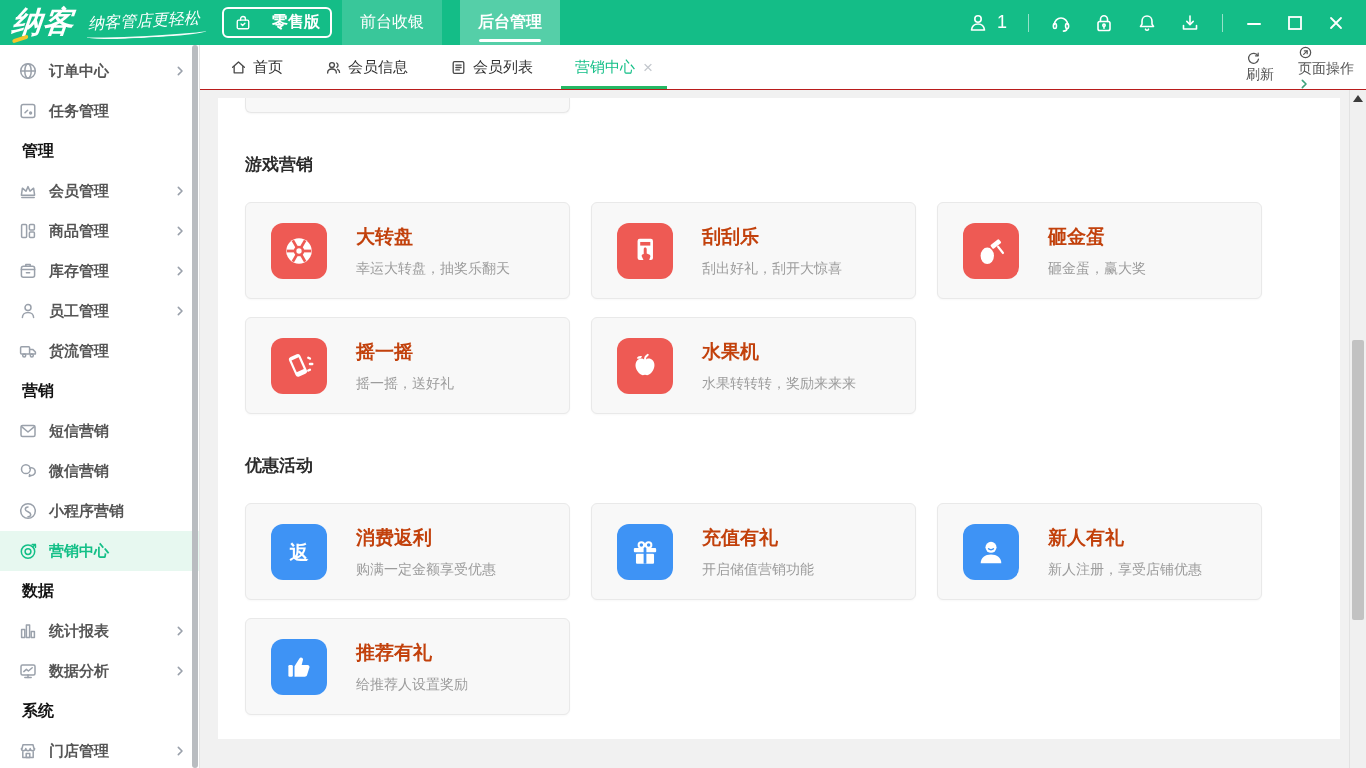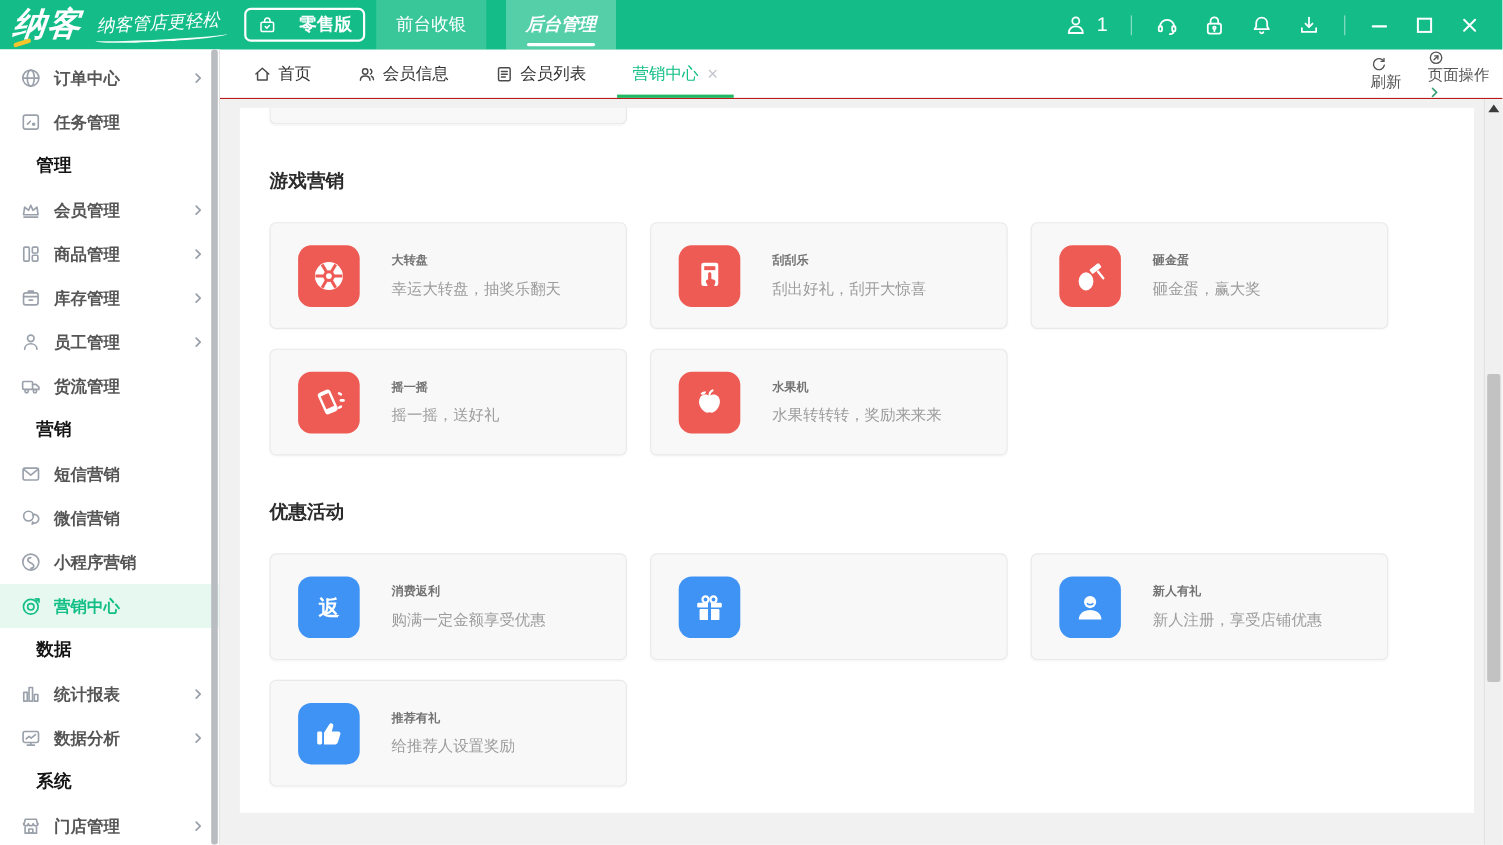--- a/index.html
+++ b/index.html
@@ -15,21 +15,21 @@
   .tagline { font-family:"DejaVu Serif", serif; font-style:italic; font-size:16px;
     margin-left:14px; position:relative; transform:rotate(-3deg); padding-bottom:3px; }
   .tagline::after { content:""; position:absolute; left:-2px; right:-6px; bottom:-3px;
     height:6px; border-bottom:2px solid rgba(255,255,255,.95); border-radius:50%; }
   .edition-badge { display:flex; align-items:center; gap:20px; margin-left:22px;
     border:2px solid #fff; border-radius:6px; height:31px; padding:0 10px;
     font-size:16px; font-weight:bold; }
   .nav-tabs { display:flex; gap:18px; margin-left:10px; align-self:flex-end; height:45px; }
   .nav-tab { display:flex; align-items:center; padding:0 18px; font-size:16px;
     background:rgba(255,255,255,.16); cursor:pointer; position:relative; }
-  .nav-tab.active { background:rgba(255,255,255,.28); font-weight:bold;font-style:italic; }
+  .nav-tab.active { background:rgba(255,255,255,.28); font-weight:bold; }
   .nav-tab.active::after { content:""; position:absolute; left:50%; transform:translateX(-50%);
     bottom:3px; width:62px; height:3px; background:#fff; border-radius:2px; }
   .tb-right { margin-left:auto; display:flex; align-items:center; gap:21px; margin-right:20px; }
   .tb-user { display:flex; align-items:center; gap:8px; font-size:18px; cursor:pointer; }
   .tb-divider { width:1px; height:18px; background:rgba(255,255,255,.55); }
   .tb-icon { display:flex; align-items:center; cursor:pointer; }
   .tb-icon svg { display:block; }
 
   
   .app { display:flex; height:723px; }
@@ -39,21 +39,21 @@
     border-right:1px solid #e4e4e4; flex:none; }
   .side-scroll-thumb { position:absolute; top:0; right:1px; width:6px; height:100%;
     background:#b9bcc0; border-radius:3px; }
   .side-item { height:40px; display:flex; align-items:center; padding-left:18px;
     color:#555; font-size:15px; font-weight:600; cursor:pointer; }
   .side-item .si-icon { width:20px; height:20px; margin-right:11px; color:#9aa1ab; }
   .side-item .si-icon svg { display:block; }
   .side-item .si-chev { margin-left:auto; margin-right:13px; color:#9aa1ab; display:flex; }
   .side-item.active { background:#e7f8f0; color:#13bf87; }
   .side-item.active .si-icon { color:#13bf87; }
-  .side-section { height:40px; line-height:40px; padding-left:33px; font-size:16px;
+  .side-section { height:40px; line-height:40px; padding-left:22px; font-size:16px;
     font-weight:bold; color:#141414; }
 
   
   .content { flex:1; display:flex; flex-direction:column; background:#f0f0f0; min-width:0; }
 
   
   .tabbar { height:45px; background:#fff; border-bottom:1px solid #b91c1c;
     display:flex; align-items:center; flex:none; }
   .page-tabs { display:flex; margin-left:16px; height:100%; }
   .tab { display:flex; align-items:center; gap:6px; padding:0 14px; margin-right:14px;
@@ -78,21 +78,21 @@
   .section-title { margin:40px 0 26px 27px; font-size:17px; font-weight:bold; color:#2b2b2b; }
   .grid { margin-left:27px; display:grid; grid-template-columns:repeat(3,325px);
     gap:18px 21px; }
   .card { height:97px; background:#f8f8f8; border:1px solid #e9e9e9; border-radius:6px;
     display:flex; align-items:center; padding-left:25px; cursor:pointer;
     box-shadow:0 1px 2px rgba(0,0,0,.03); }
   .card-icon { width:56px; height:56px; border-radius:12px; flex:none;
     display:flex; align-items:center; justify-content:center; }
   .card-icon svg { display:block; }
   .card-text { margin-left:29px; display:flex; flex-direction:column; }
-  .card-title { font-size:11px; font-weight:bold; color:#737373; margin-bottom:10px; }
+  .card-title { font-size:19px; font-weight:bold; color:#c2410c; margin-bottom:10px; }
   .card-sub { font-size:14px; color:#9c9c9c; }
 
   
   .vscroll { position:absolute; right:0; top:0; width:17px; height:100%;
     background:#f0f0f0; border-left:1px solid #e2e2e2; }
   .vscroll-up { position:absolute; top:5px; left:3px; width:0; height:0;
     border-left:5px solid transparent; border-right:5px solid transparent;
     border-bottom:7px solid #3b3b3b; }
   .vscroll-thumb { position:absolute; top:250px; left:2px; width:12px; height:280px;
     background:#c2c2c2; border-radius:2px; }
@@ -540,20 +540,24 @@
               <div class="card">
                 <span class="card-icon" style="--bg:#3e93f5;background:#3e93f5">
                   <svg width="34" height="34" viewBox="0 0 32 32">
                     <circle cx="12.6" cy="9.4" r="2.6" fill="none" stroke="#fff" stroke-width="1.9"></circle>
                     <circle cx="19.4" cy="9.4" r="2.6" fill="none" stroke="#fff" stroke-width="1.9"></circle>
                     <rect x="5.5" y="12.2" width="21" height="4" rx="1" fill="#fff"></rect>
                     <rect x="7.5" y="17.6" width="17" height="9.4" rx="1" fill="#fff"></rect>
                     <rect x="14.7" y="12.2" width="2.6" height="14.8" style="fill:var(--bg)"></rect>
                   </svg>
                 </span>
+                <span class="card-text">
+                  <span class="card-title">充值有礼</span>
+                  <span class="card-sub">开启储值营销功能</span>
+                </span>
               </div>
               <div class="card">
                 <span class="card-icon" style="--bg:#3e93f5;background:#3e93f5">
                   <svg width="34" height="34" viewBox="0 0 32 32">
                     <circle cx="16" cy="11.6" r="5.2" fill="#fff"></circle>
                     <path style="stroke:var(--bg)" stroke-width="1.4" fill="none" stroke-linecap="round" d="M13.7 13c.9 1.1 3.7 1.1 4.6 0"></path>
                     <path d="M6.3 26.5c0-5.2 4.3-8.2 9.7-8.2s9.7 3 9.7 8.2z" fill="#fff"></path>
                   </svg>
                 </span>
                 <span class="card-text">

